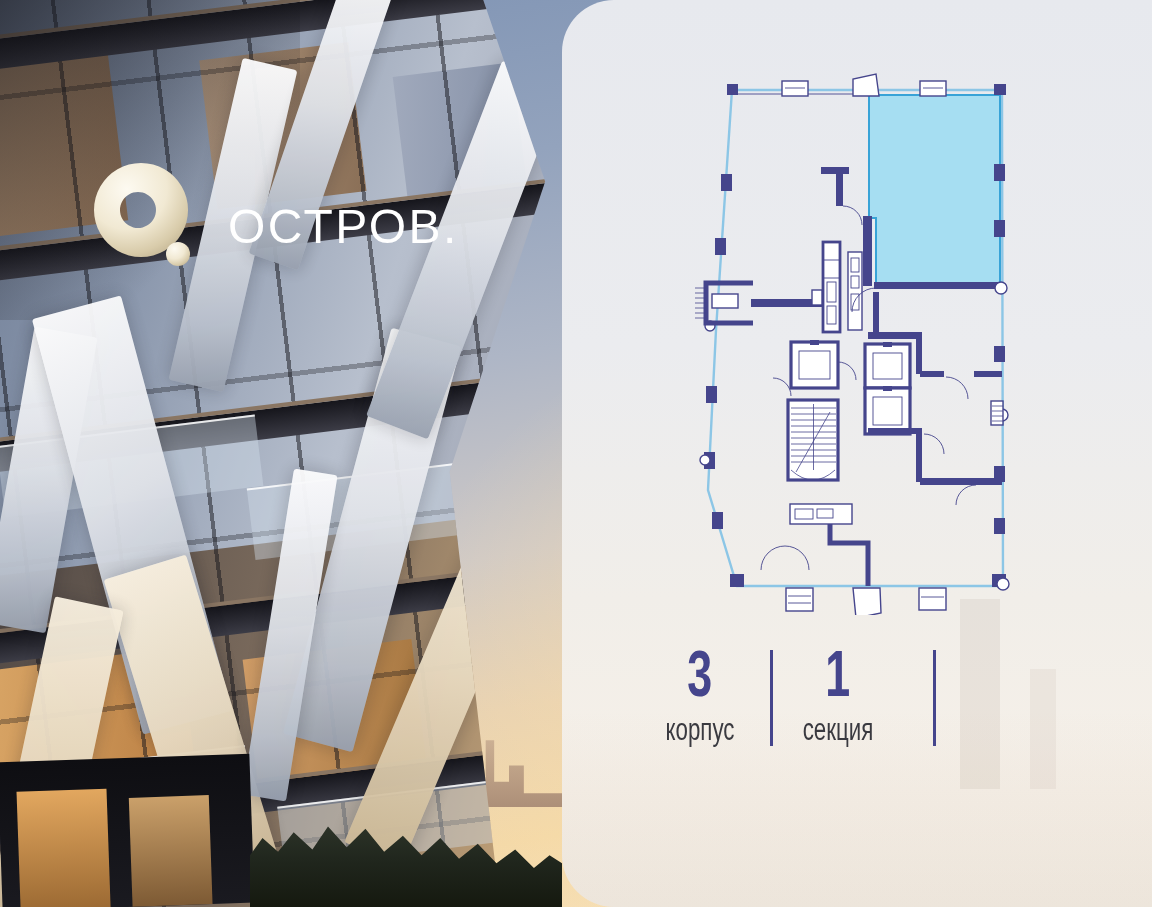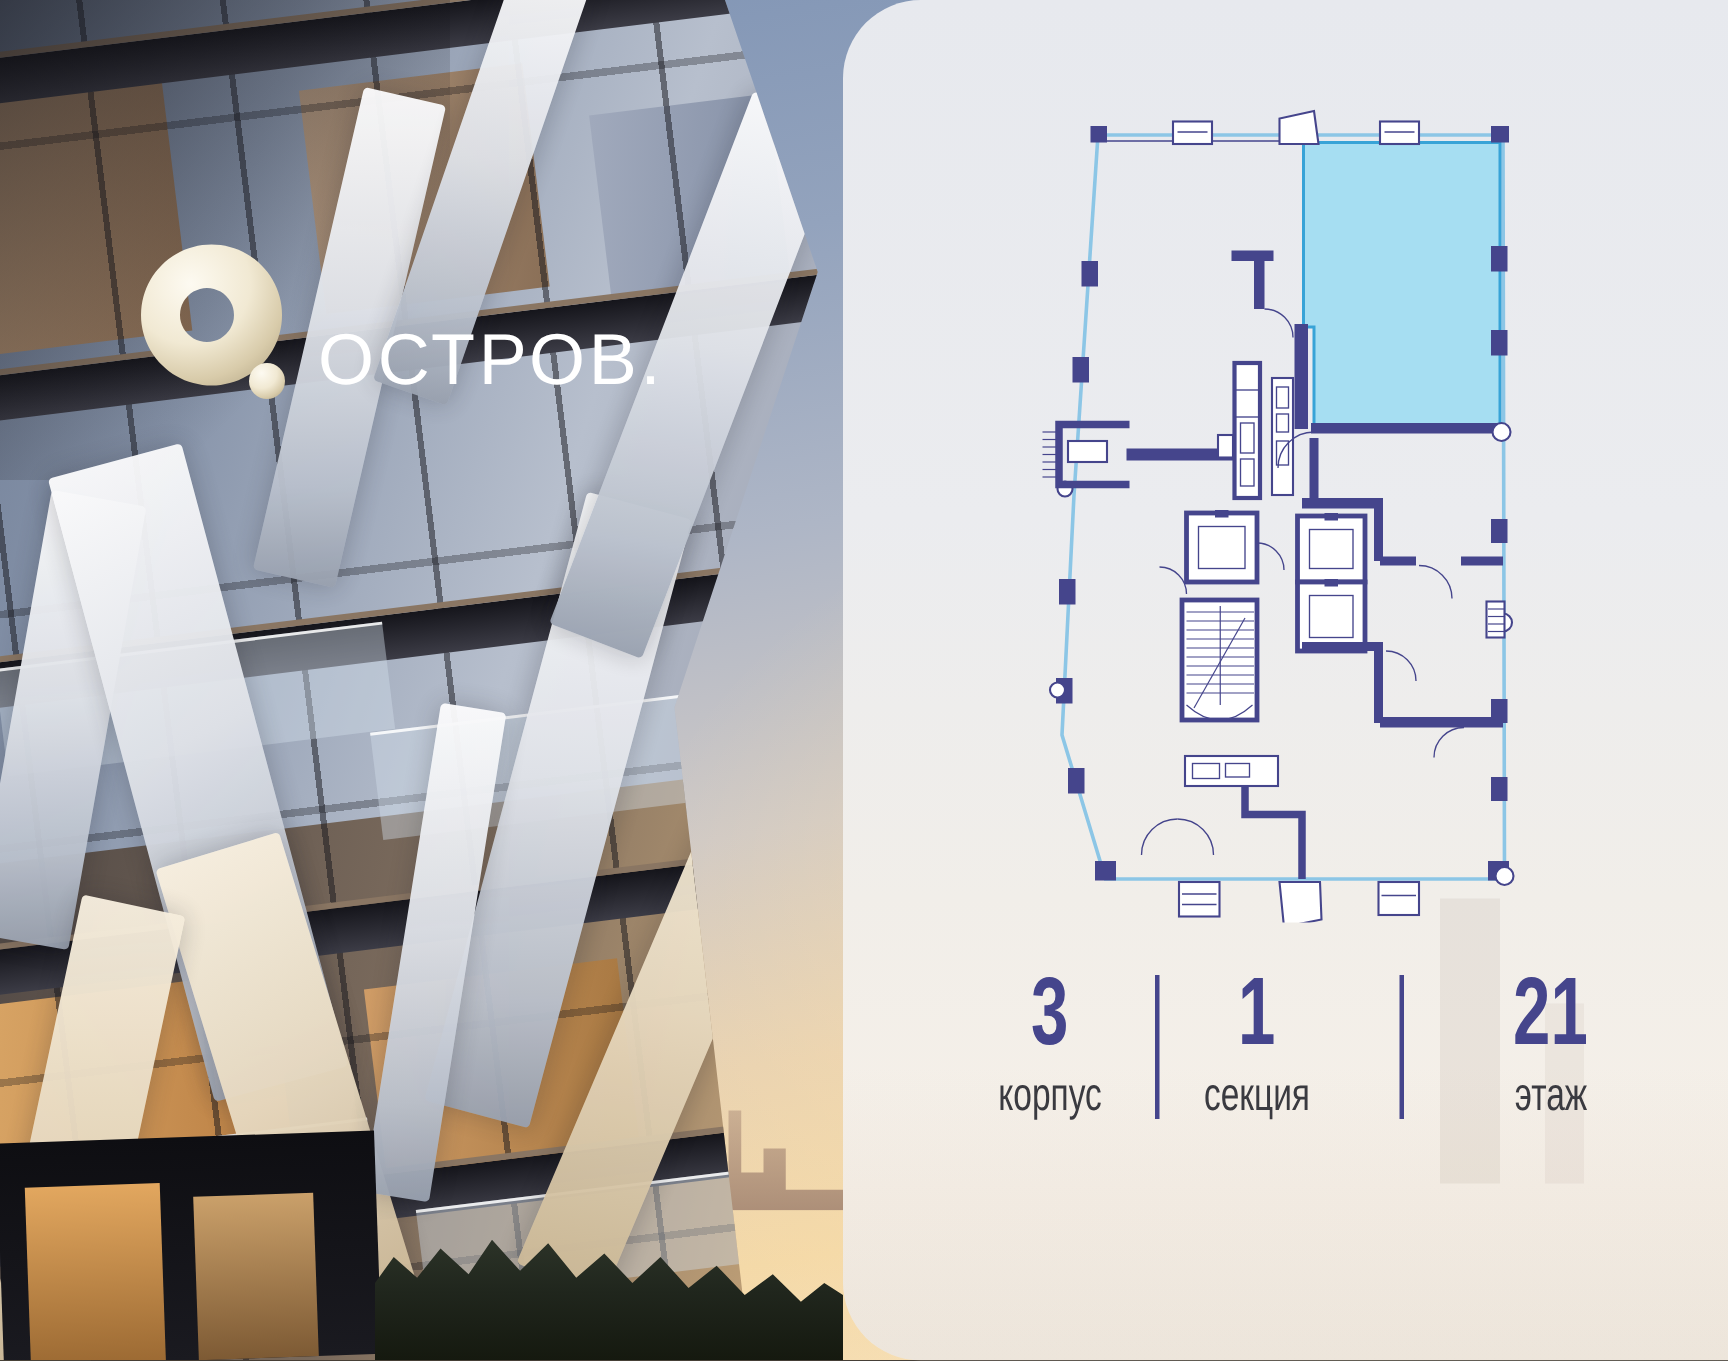--- a/index.html
+++ b/index.html
@@ -30,21 +30,21 @@
   .shard{position:absolute;border-radius:3px;opacity:.96;
     background:linear-gradient(168deg,#fbfbfc 0%,#dfe2e8 45%,#b9c0cc 80%,#98a0ae 100%);
     box-shadow:0 0 18px rgba(30,30,40,.25);}
   .shard.cream{background:linear-gradient(168deg,#f7efdf 0%,#e7d9c0 50%,#cbb795 100%);}
   .rail{position:absolute;background:rgba(210,222,234,.42);border-top:2px solid rgba(255,255,255,.85);transform:rotate(-7deg);}
   .broom{position:absolute;left:0;top:758px;width:252px;height:149px;background:linear-gradient(#0e0e12,#1a1a20);transform:rotate(-2deg);}
   .bwin{position:absolute;}
   .shade{position:absolute;left:0;top:0;width:300px;height:320px;
     background:linear-gradient(135deg,rgba(20,20,25,.65),rgba(20,20,25,0) 70%);}
   
-  .logo{position:absolute;left:90px;top:158px;display:flex;align-items:flex-end;height:110px;}
+  .logo{position:absolute;left:90px;top:158px;display:flex;align-items:center;height:110px;gap:16px;}
   .logo-text{margin-left:12px;margin-top:26px;color:#fff;font-size:48px;font-weight:500;letter-spacing:2.5px;}
   
   .card{position:absolute;left:562px;top:0;right:0;bottom:0;border-radius:52px 0 0 52px;
     background:linear-gradient(180deg,#e7e9ee 0%,#ebecef 38%,#f1eee9 66%,#f6f0e8 88%,#f7f2ea 100%);
     overflow:hidden;}
   .card-haze{position:absolute;left:0;right:0;bottom:0;height:280px;
     background:linear-gradient(to top,rgba(190,170,150,.18),rgba(190,170,150,0) 70%);}
   .faint-tower{position:absolute;left:398px;bottom:118px;width:40px;height:190px;background:rgba(140,115,100,.10);}
   .faint-tower2{position:absolute;left:468px;bottom:118px;width:26px;height:120px;background:rgba(140,115,100,.08);}
   .plan{position:absolute;left:128px;top:70px;}
@@ -276,19 +276,15 @@
       <div class="stat" style="left:48px;">
         <span class="num">3</span>
         <span class="lbl">корпус</span>
       </div>
       <div class="vdiv" style="left:208px;"></div>
       <div class="stat" style="left:186px;">
         <span class="num">1</span>
         <span class="lbl">секция</span>
       </div>
       <div class="vdiv" style="left:371px;"></div>
-      <div class="stat" style="left:382px;">
-        <span class="num">21</span>
-        <span class="lbl">этаж</span>
-      </div>
     </div>
   </div>
 </div>
 
 </body></html>

